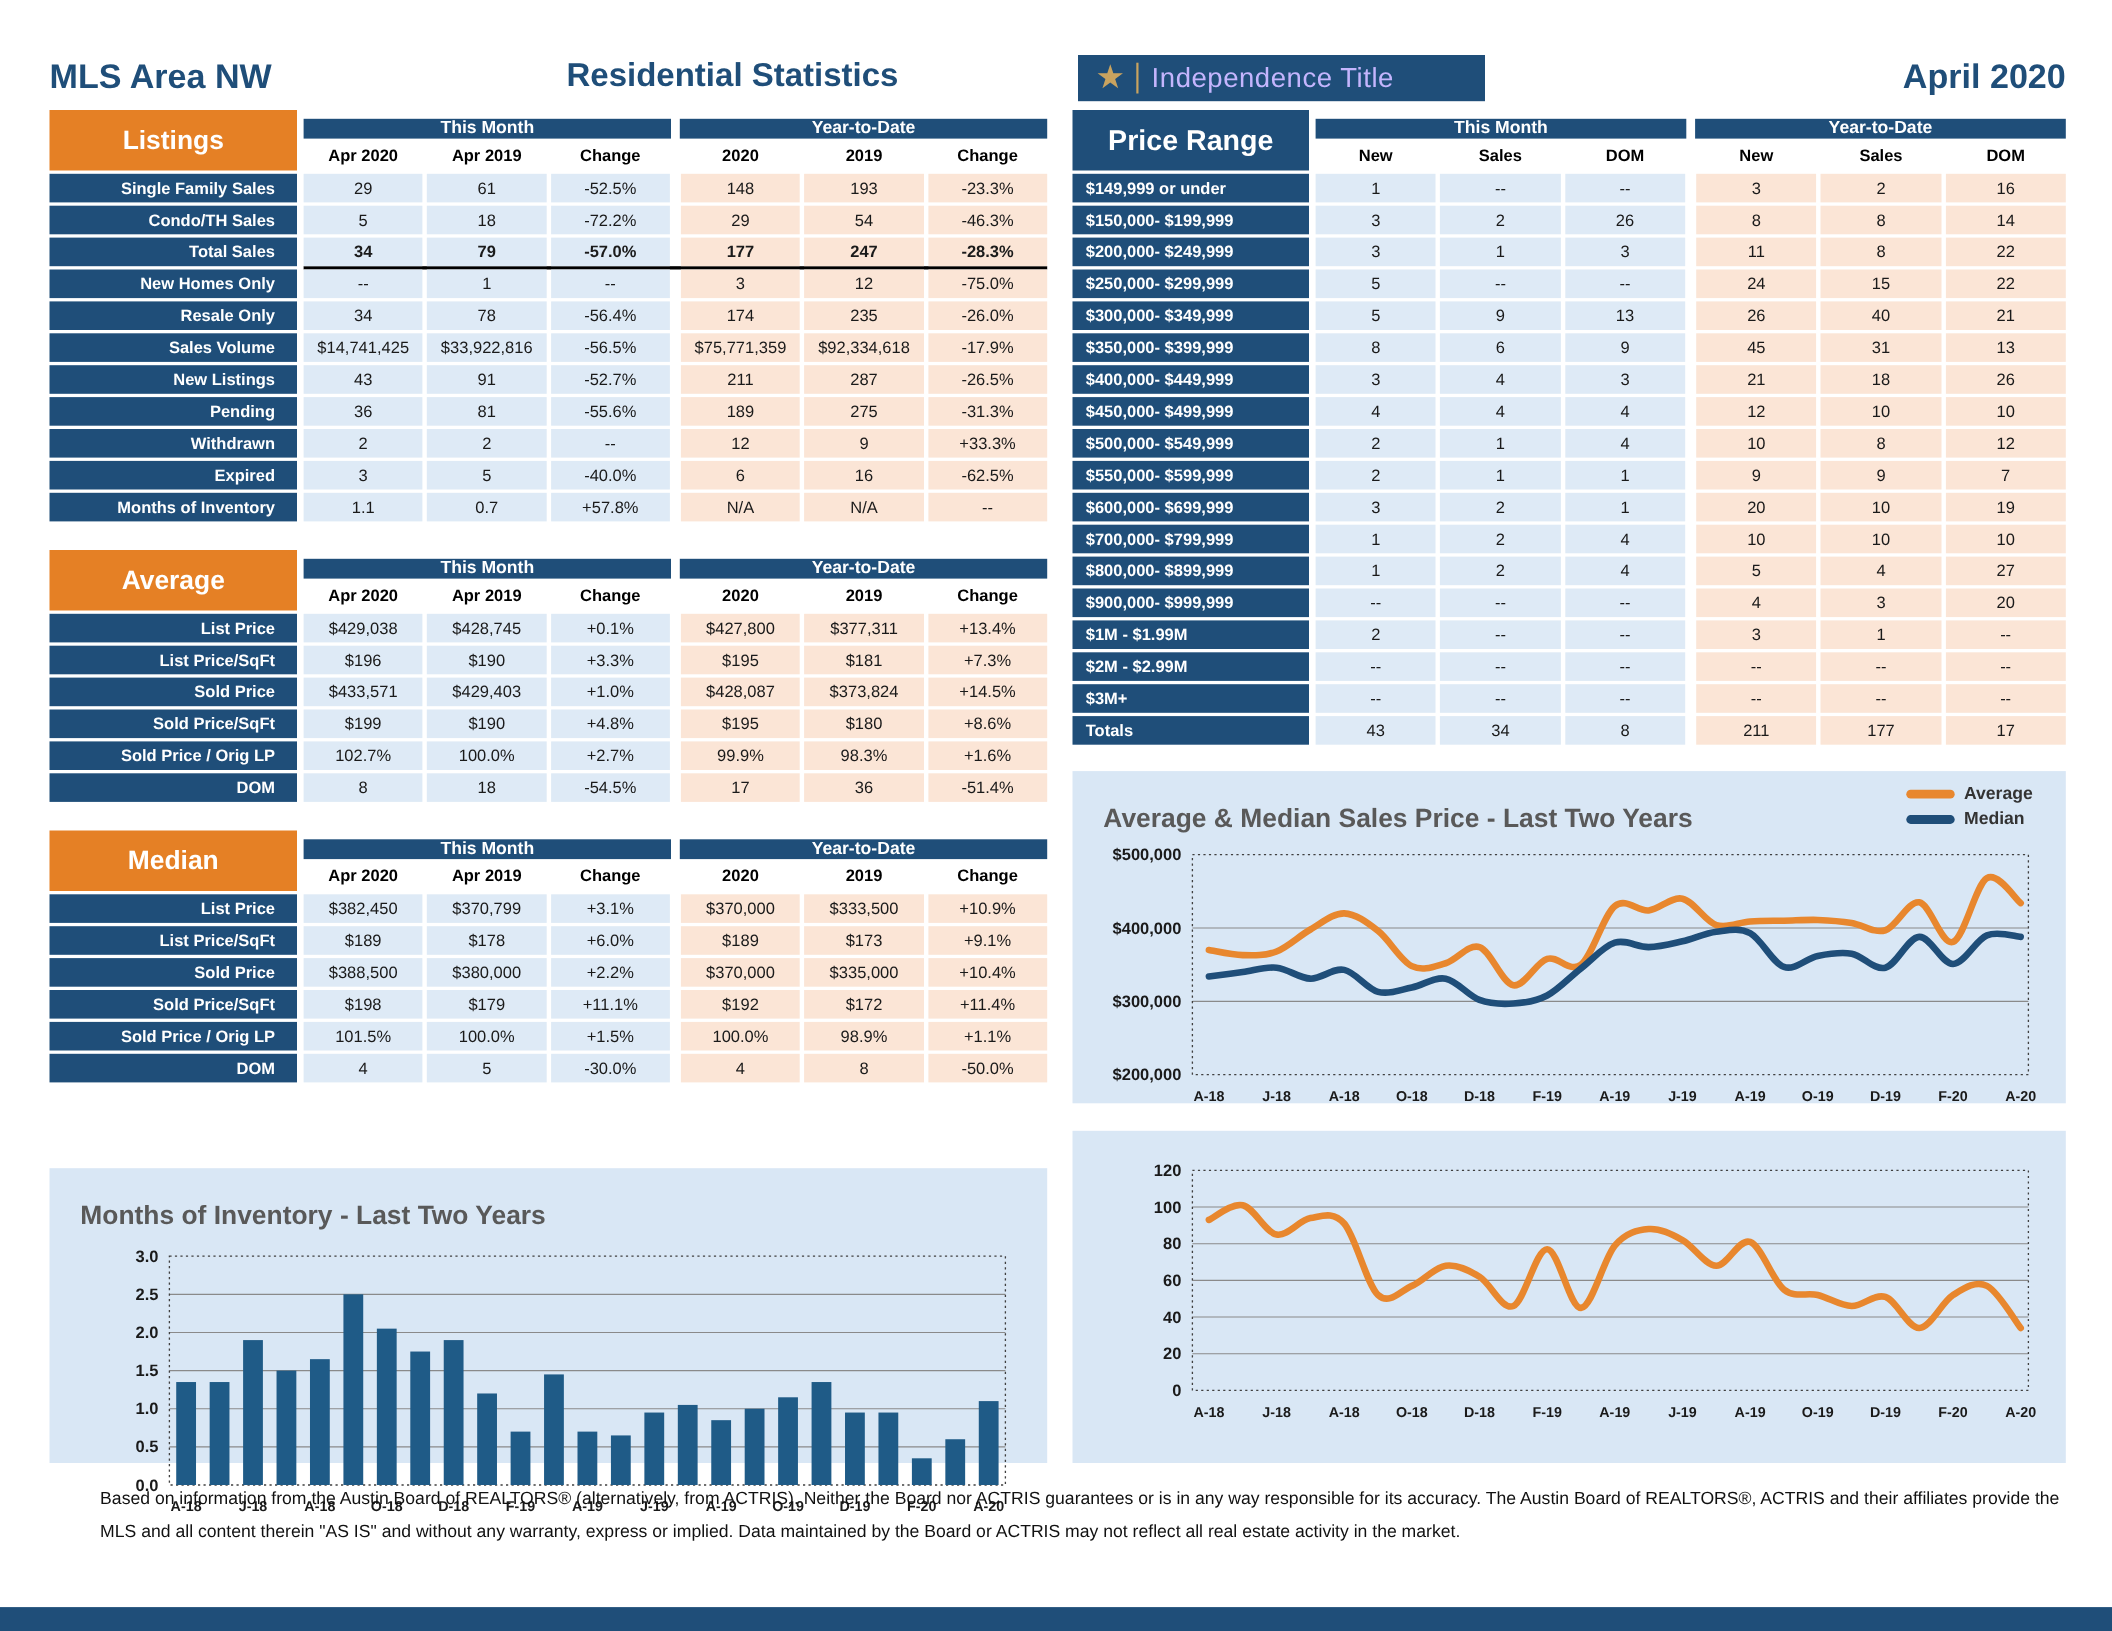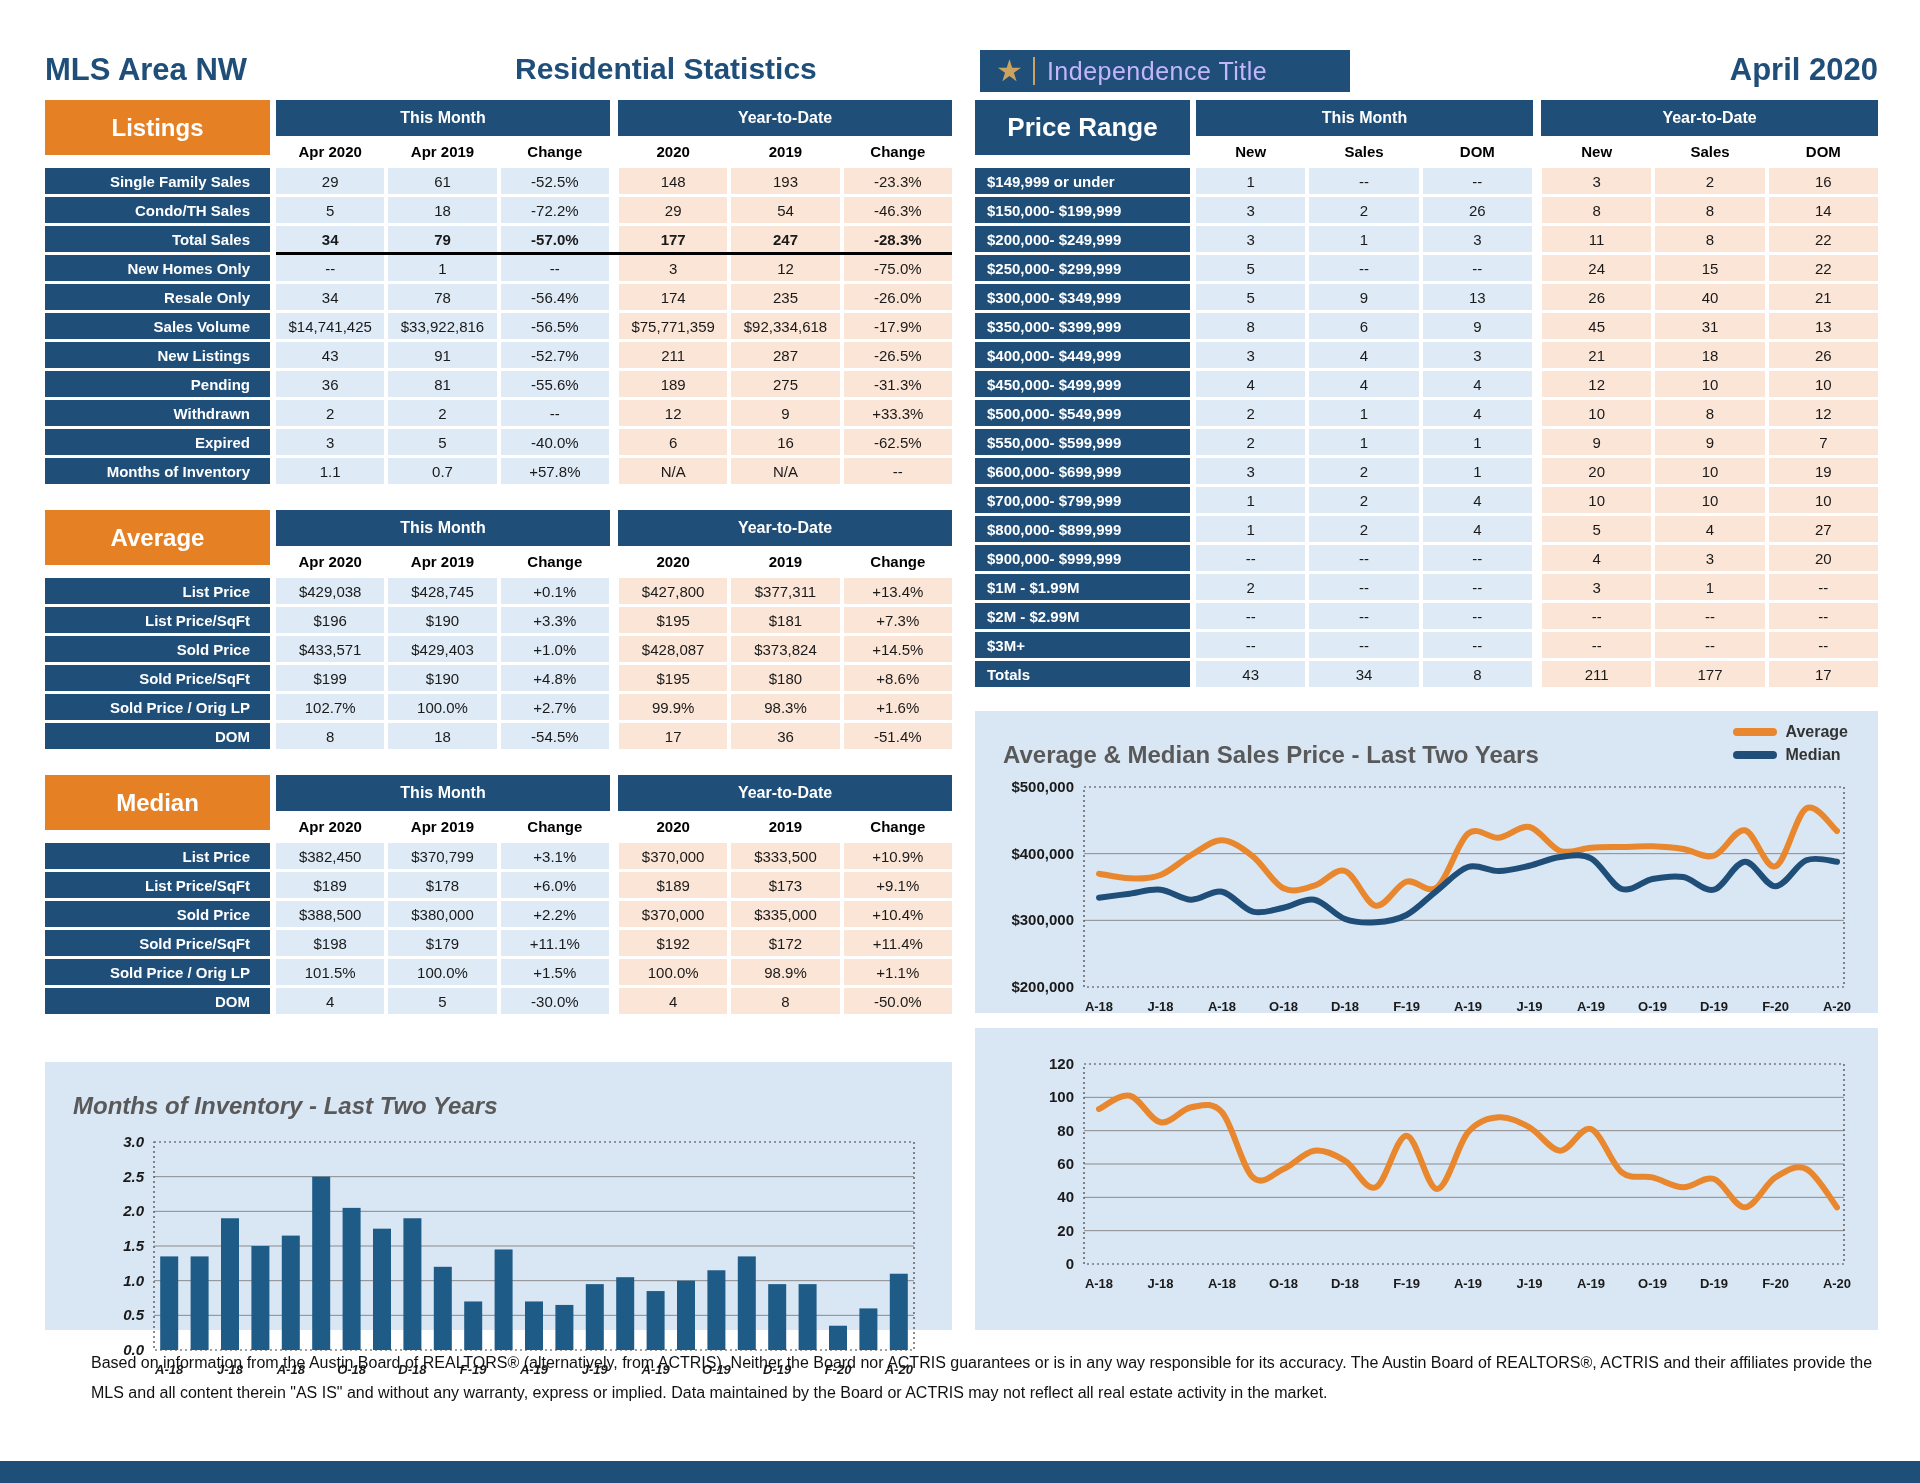--- a/index.html
+++ b/index.html
@@ -20,40 +20,40 @@
   .col-right{flex:1;display:flex;flex-direction:column;}
   
   .stat-table{width:100%;}
   .mt{margin-top:26px;}
   .t-head{display:flex;gap:6px;}
   .sect-box{flex:0 0 225px;height:55px;display:flex;align-items:center;justify-content:center;
             color:#fff;font-size:24px;font-weight:bold;}
   .sect-orange{background:#E58025;}
   .sect-navy{background:#1F4E79;font-size:26px;flex:0 0 215px;}
   .t-head-right{flex:1;display:flex;flex-direction:column;gap:2px;}
-  .band-row{display:flex;gap:8px;height:36px;}
+  .band-row{display:flex;gap:8px;height:26px;align-items:flex-end;}
   .band{flex:1;background:#1F4E79;color:#fff;font-weight:bold;font-size:16px;
         display:flex;align-items:center;justify-content:center;}
   .colhdr-row{display:flex;gap:4px;height:27px;}
   .colhdr{flex:1;display:flex;align-items:center;justify-content:center;font-weight:bold;font-size:15px;color:#000;}
   .grp-gap{margin-left:6px;}
   .t-row{display:flex;gap:6px;margin-top:3px;}
   .t-label{flex:0 0 225px;background:#1F4E79;color:#fff;font-weight:bold;font-size:15px;
            display:flex;align-items:center;justify-content:flex-end;padding-right:20px;box-sizing:border-box;height:26px;}
   .t-label.left{justify-content:flex-start;padding-left:12px;flex-basis:215px;}
   .t-cells{flex:1;display:flex;gap:4px;}
   .t-cells.underline{border-bottom:3px solid #000;margin-bottom:-3px;}
   .t-cell{flex:1;display:flex;align-items:center;justify-content:center;font-size:15px;height:26px;color:#1a1a1a;}
   .cell-blue{background:#DEEAF6;}
   .cell-peach{background:#FBE5D6;}
   .bold{font-weight:bold;}
   
   .panel{background:#D9E7F5;box-sizing:border-box;padding:28px 24px 10px 24px;position:relative;}
   .panel-title{font-size:24px;font-weight:bold;color:#595959;margin:2px 0 10px 4px;}
-  .panel-moi{margin-top:auto;height:268px;font-style:italic;}
+  .panel-moi{margin-top:auto;height:268px;}
   .panel-price{margin-top:24px;height:302px;}
   .panel-sales{margin-top:auto;height:302px;}
   .chart-svg{display:block;width:100%;}
   .ytick{font-family:"Liberation Sans",sans-serif;font-size:15px;font-weight:bold;fill:#1a1a1a;}
   .xtick{font-family:"Liberation Sans",sans-serif;font-size:13px;font-weight:bold;fill:#1a1a1a;}
   .legend{position:absolute;top:12px;right:30px;display:flex;flex-direction:column;gap:5px;}
   .legend-item{display:flex;align-items:center;gap:8px;}
   .legend-swatch{width:44px;height:8px;border-radius:4px;}
   .legend-label{font-size:16px;font-weight:bold;color:#333;}
   

